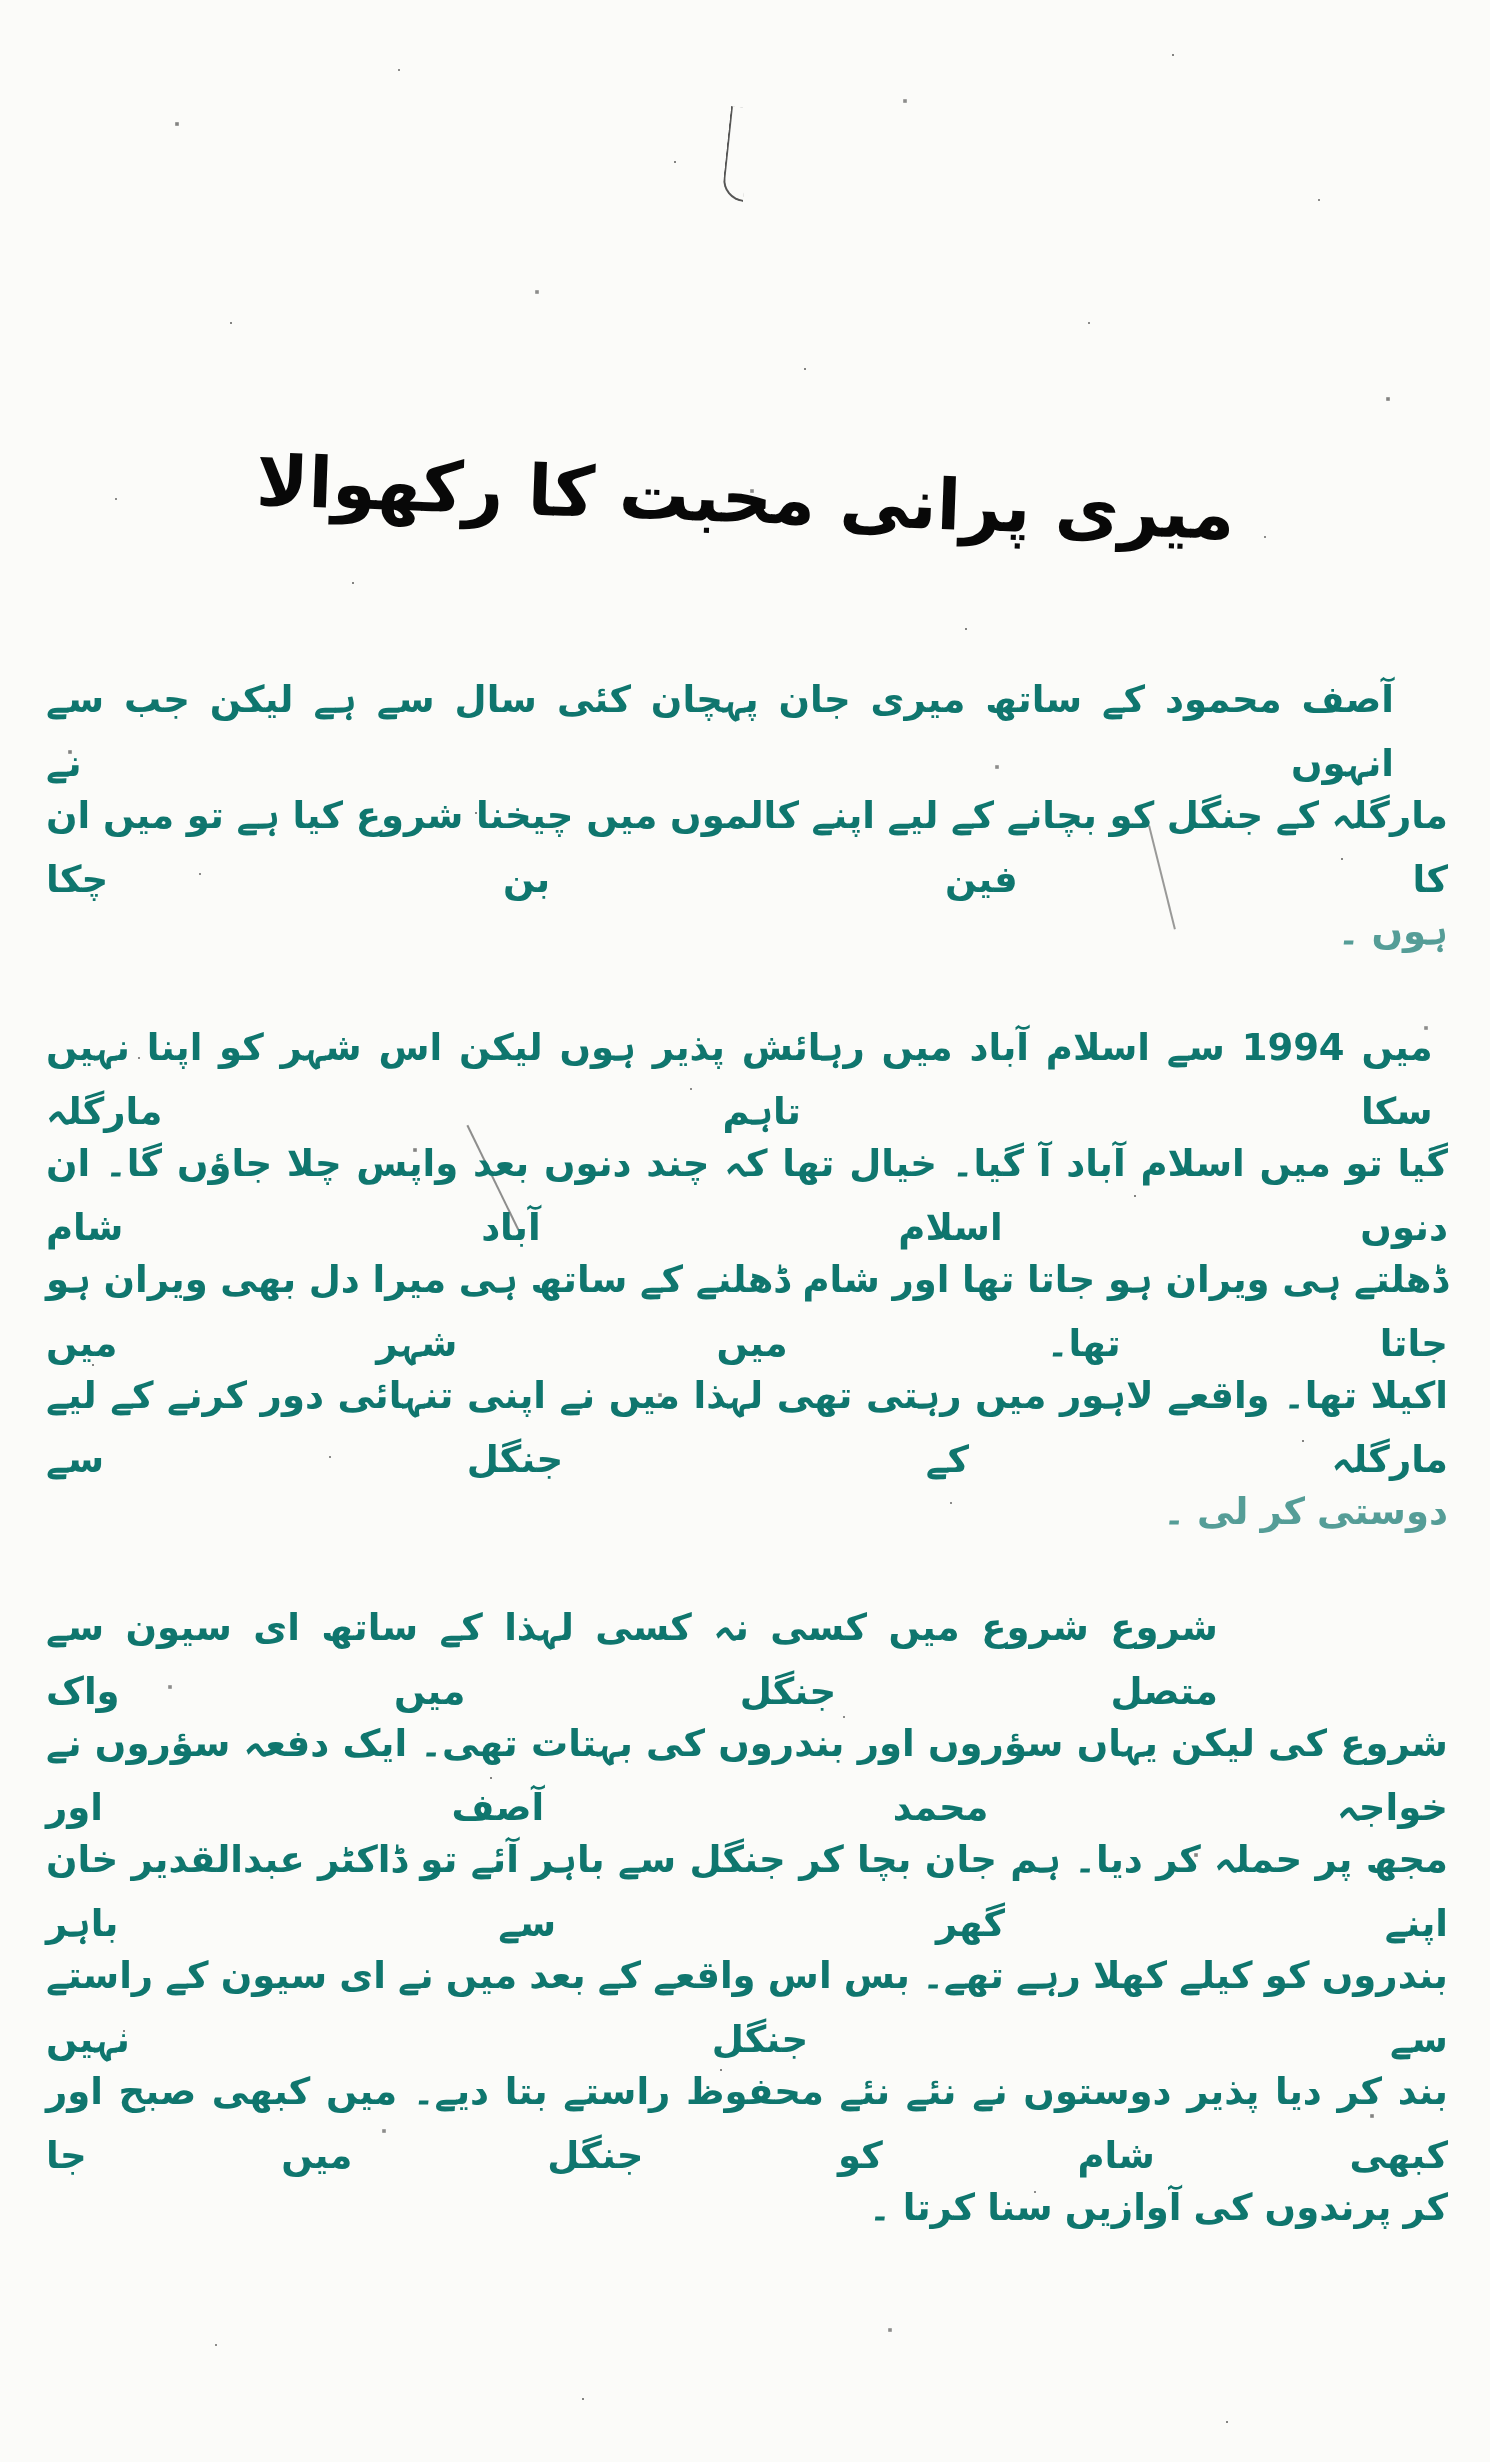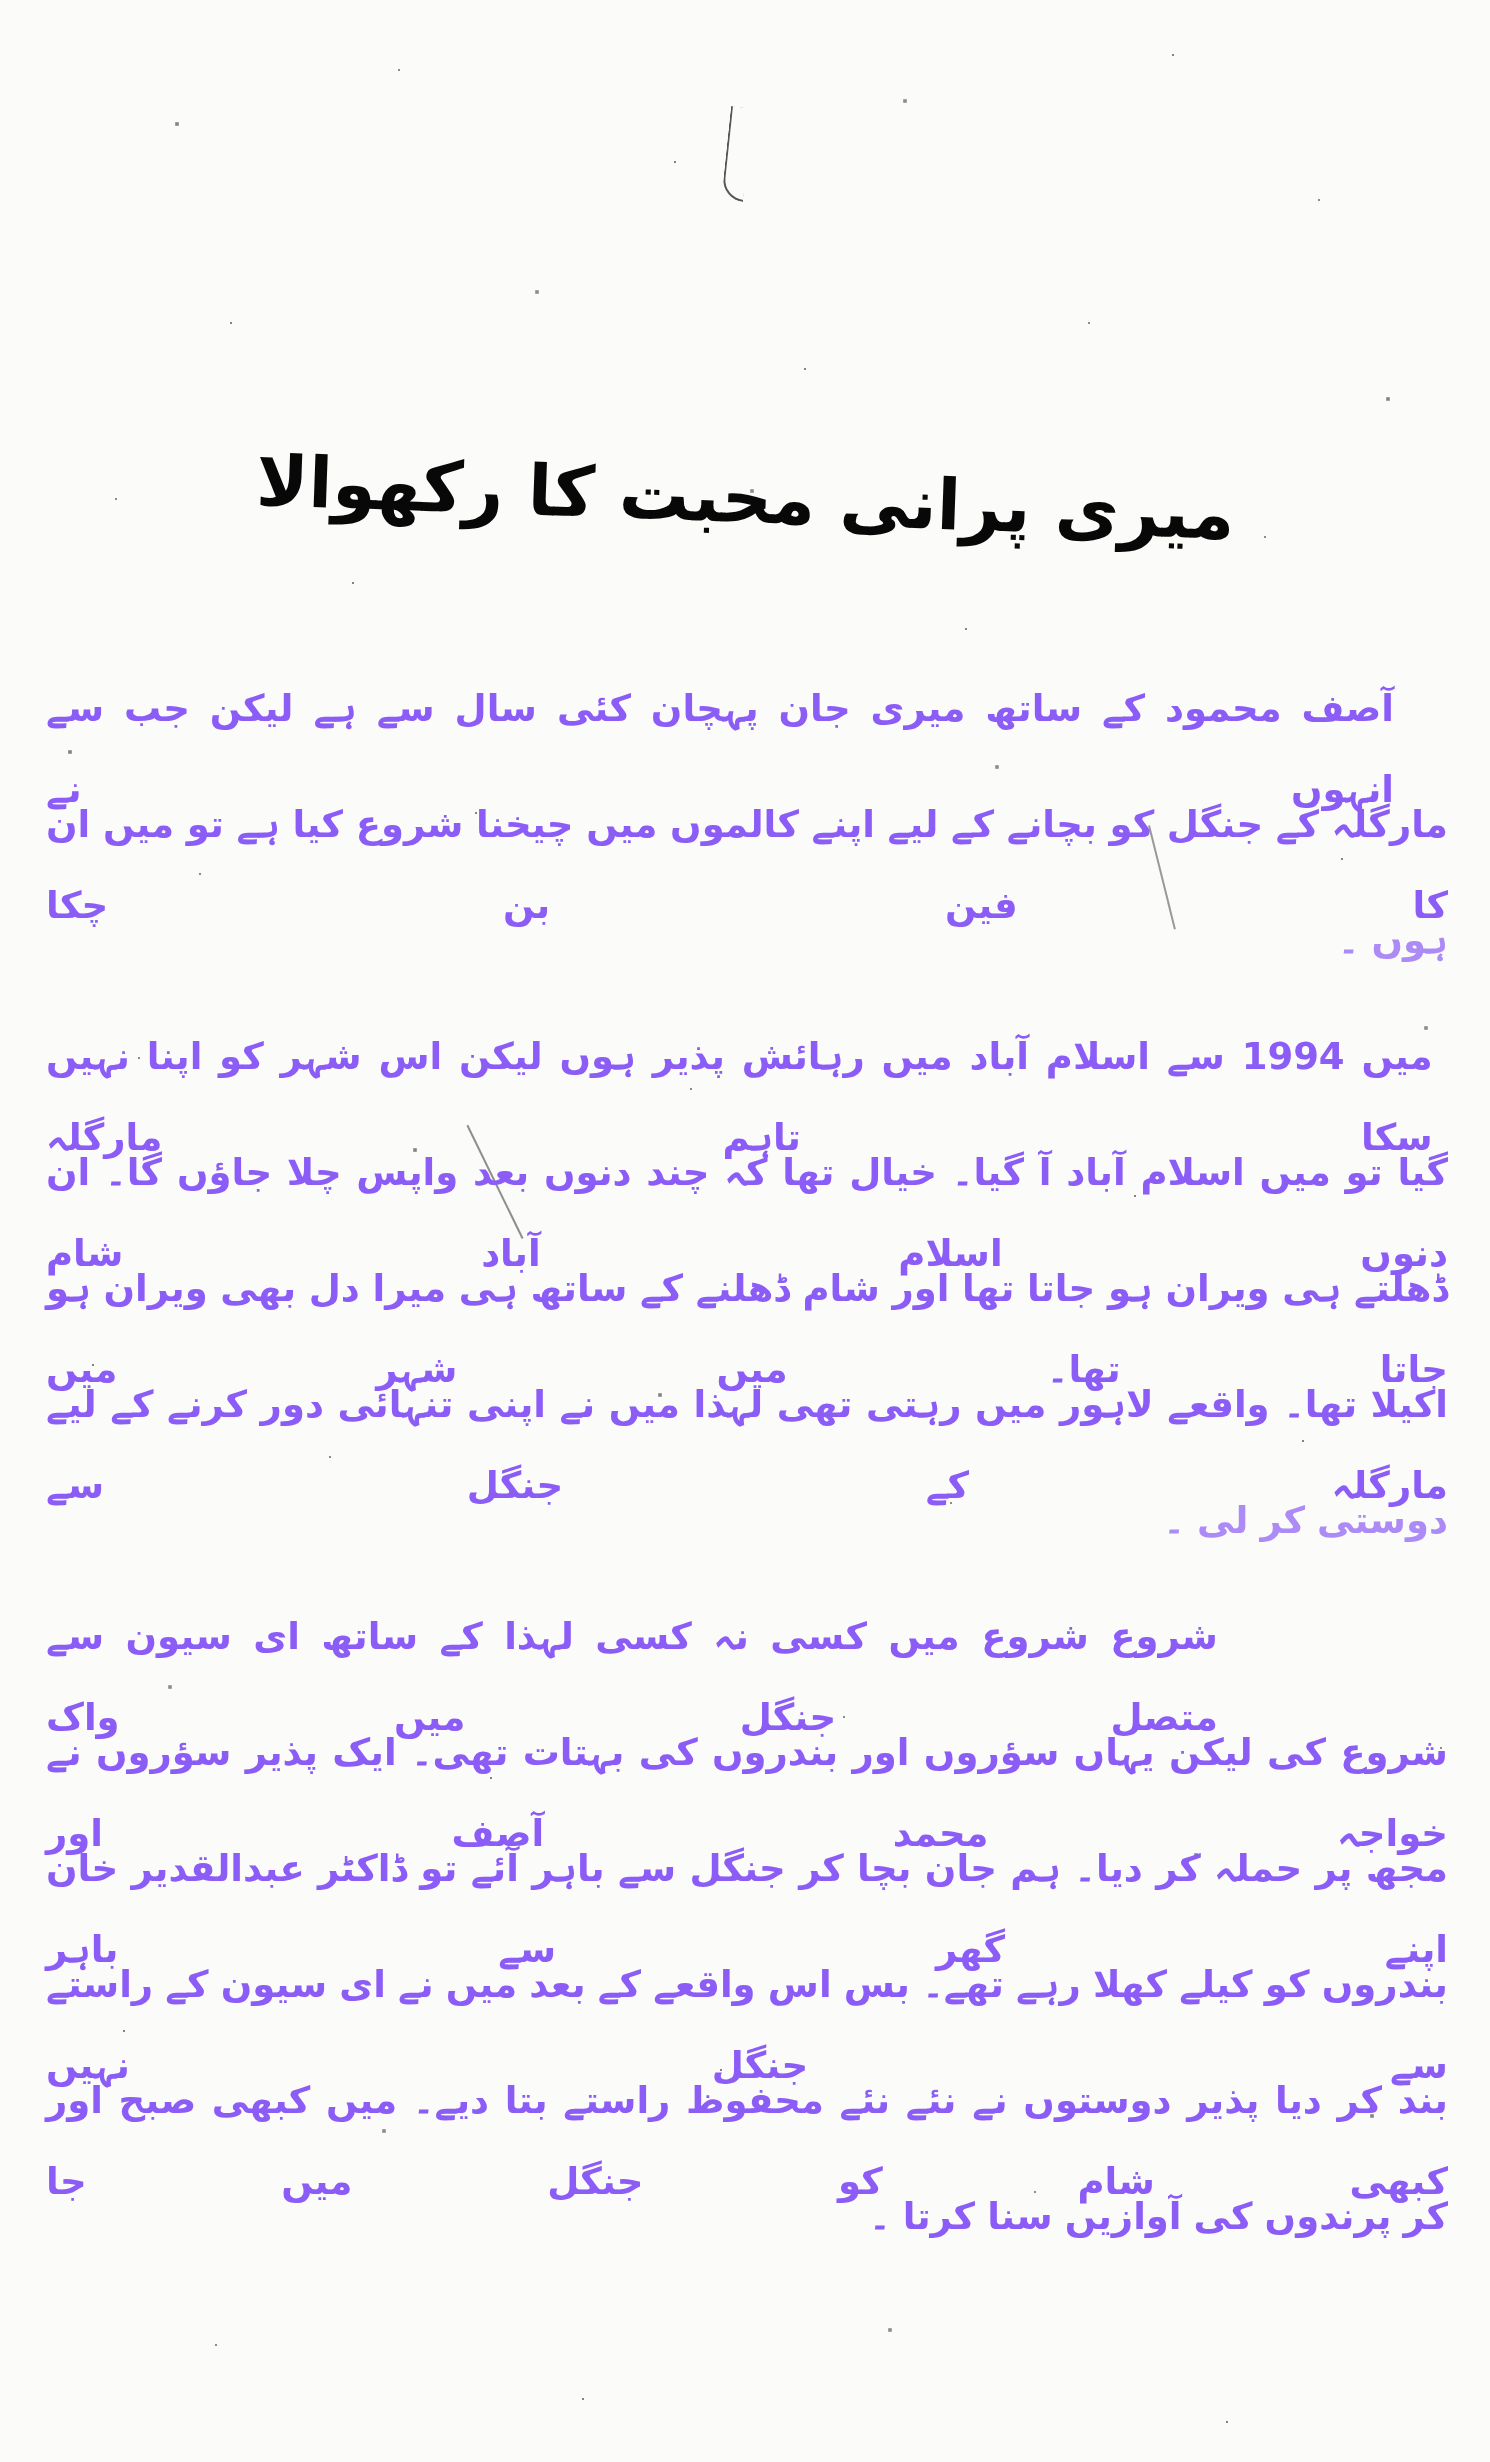--- a/index.html
+++ b/index.html
@@ -70,24 +70,24 @@
 
   
   .text {
     position: absolute;
     top: 668px; right: 43px; left: 46px;
     direction: rtl;
   }
   .para { margin: 0; }
   .line {
     height: 116px;
-    line-height: 81px;
+    line-height: 64px;
     font-size: 37px;
     font-weight: 700;
-    color: #8b5cf6;
+    color: #0f766e;
     text-align: justify;
     text-align-last: justify;
     word-spacing: -0.8px;
   }
   .line.short { text-align-last: right; }
   .line.faded { opacity: .7; }
   .p1 .line.first { padding-right: 54px; }
   .p2 .line.first { padding-right: 15.3px; }
   .p3 .line.first { padding-right: 230px; }
 </style>
@@ -113,21 +113,21 @@
     <div class="para p2">
       <div class="line first">میں 1994 سے اسلام آباد میں رہائش پذیر ہوں لیکن اس شہر کو اپنا نہیں سکا تاہم مارگلہ</div>
       <div class="line">گیا تو میں اسلام آباد آ گیا۔ خیال تھا کہ چند دنوں بعد واپس چلا جاؤں گا۔ ان دنوں اسلام آباد شام</div>
       <div class="line">ڈھلتے ہی ویران ہو جاتا تھا اور شام ڈھلنے کے ساتھ ہی میرا دل بھی ویران ہو جاتا تھا۔ میں شہر میں</div>
       <div class="line">اکیلا تھا۔ واقعے لاہور میں رہتی تھی لہذا میں نے اپنی تنہائی دور کرنے کے لیے مارگلہ کے جنگل سے</div>
       <div class="line short faded">دوستی کر لی ۔</div>
     </div>
 
     <div class="para p3">
       <div class="line first">شروع شروع میں کسی نہ کسی لہذا کے ساتھ ای سیون سے متصل جنگل میں واک</div>
-      <div class="line">شروع کی لیکن یہاں سؤروں اور بندروں کی بہتات تھی۔ ایک پذیر سؤروں نے خواجہ محمد آصف اور</div>
+      <div class="line">شروع کی لیکن یہاں سؤروں اور بندروں کی بہتات تھی۔ ایک دفعہ سؤروں نے خواجہ محمد آصف اور</div>
       <div class="line">مجھ پر حملہ کر دیا۔ ہم جان بچا کر جنگل سے باہر آئے تو ڈاکٹر عبدالقدیر خان اپنے گھر سے باہر</div>
       <div class="line">بندروں کو کیلے کھلا رہے تھے۔ بس اس واقعے کے بعد میں نے ای سیون کے راستے سے جنگل نہیں</div>
       <div class="line">بند کر دیا پذیر دوستوں نے نئے نئے محفوظ راستے بتا دیے۔ میں کبھی صبح اور کبھی شام کو جنگل میں جا</div>
       <div class="line short">کر پرندوں کی آوازیں سنا کرتا ۔</div>
     </div>
 
   </div>
 </div>
 
 

